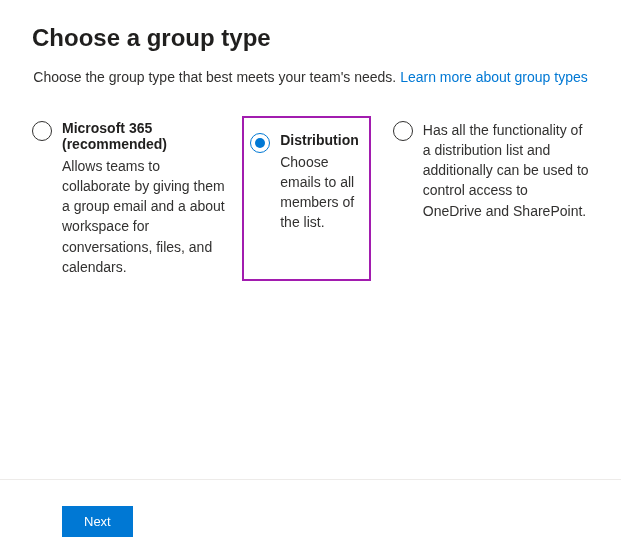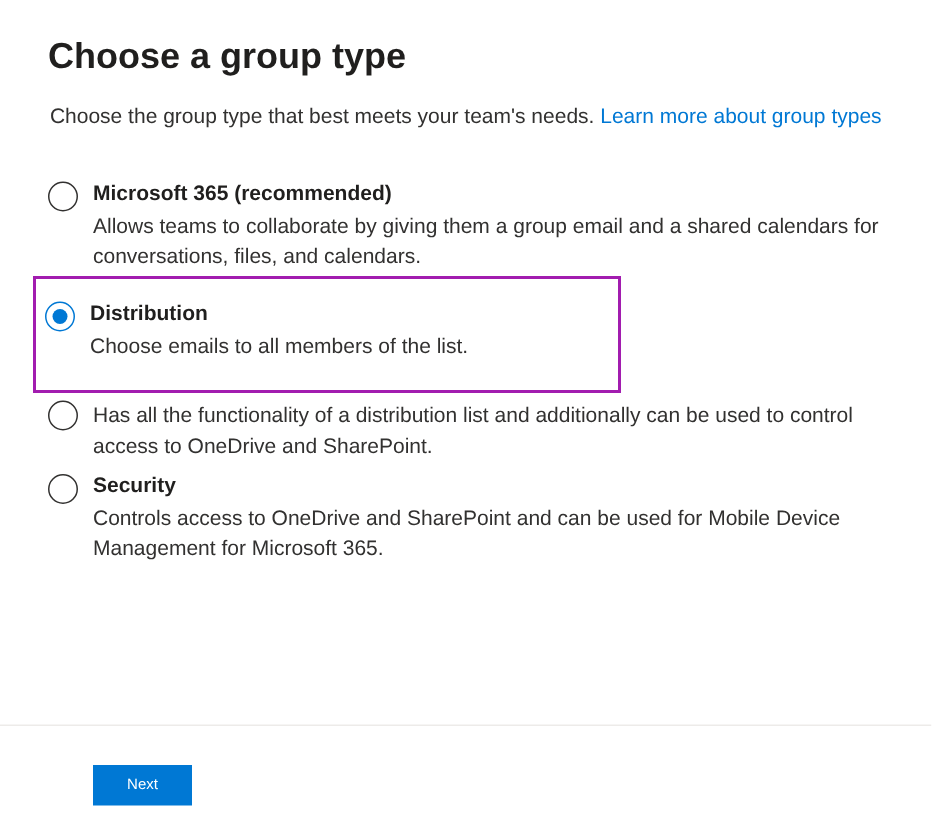--- a/index.html
+++ b/index.html
@@ -31,21 +31,22 @@
       margin-bottom: 28px;
       line-height: 1.4;
       text-align: center;
     }
     .intro a {
       color: #0078d4;
       text-decoration: none;
     }
     .options {
       display: flex;
-      flex-direction: column;
+      flex-direction: row;
+      gap: 22px;
     }
     .option {
       display: flex;
       align-items: flex-start;
       gap: 10px;
       padding: 4px 0;
     }
     .option.highlighted {
       border: 2px solid #a21caf;
       padding: 14px 10px 20px 6px;
@@ -98,66 +99,59 @@
       left: 0;
       right: 0;
       border-top: 1px solid #edebe9;
       padding: 26px 0 10px 62px;
     }
     .btn-primary {
       background: #0078d4;
       color: #ffffff;
       border: none;
       padding: 8px 22px;
-      font-size: 10px;
+      font-size: 13px;
       font-family: inherit;
       cursor: pointer;
       min-width: 66px;
     }
   </style>
 </head>
 <body>
 
 <div class="content">
   <h1 class="page-title">Choose a group type</h1>
   <p class="intro">
     <span>Choose the group type that best meets your team's needs. </span><a href="#">Learn more about group types</a>
   </p>
 
   <div class="options">
 
     <div class="option">
       <div class="radio"></div>
       <div class="option-body">
         <div class="option-label">Microsoft 365 (recommended)</div>
-        <div class="option-desc">Allows teams to collaborate by giving them a group email and a shared calendars for conversations, files, and calendars.</div>
+        <div class="option-desc">Allows teams to collaborate by giving them a group email and a about workspace for conversations, files, and calendars.</div>
       </div>
     </div>
 
     <div class="option highlighted">
       <div class="radio selected"></div>
       <div class="option-body">
         <div class="option-label">Distribution</div>
         <div class="option-desc">Choose emails to all members of the list.</div>
       </div>
     </div>
 
     <div class="option">
       <div class="radio"></div>
       <div class="option-body">
         <div class="option-desc">Has all the functionality of a distribution list and additionally can be used to control access to OneDrive and SharePoint.</div>
       </div>
     </div>
 
-    <div class="option">
-      <div class="radio"></div>
-      <div class="option-body">
-        <div class="option-label">Security</div>
-        <div class="option-desc">Controls access to OneDrive and SharePoint and can be used for Mobile Device Management for Microsoft 365.</div>
-      </div>
-    </div>
 
   </div>
 </div>
 
 <div class="footer">
   <button class="btn-primary">Next</button>
 </div>
 
 </body></html>

